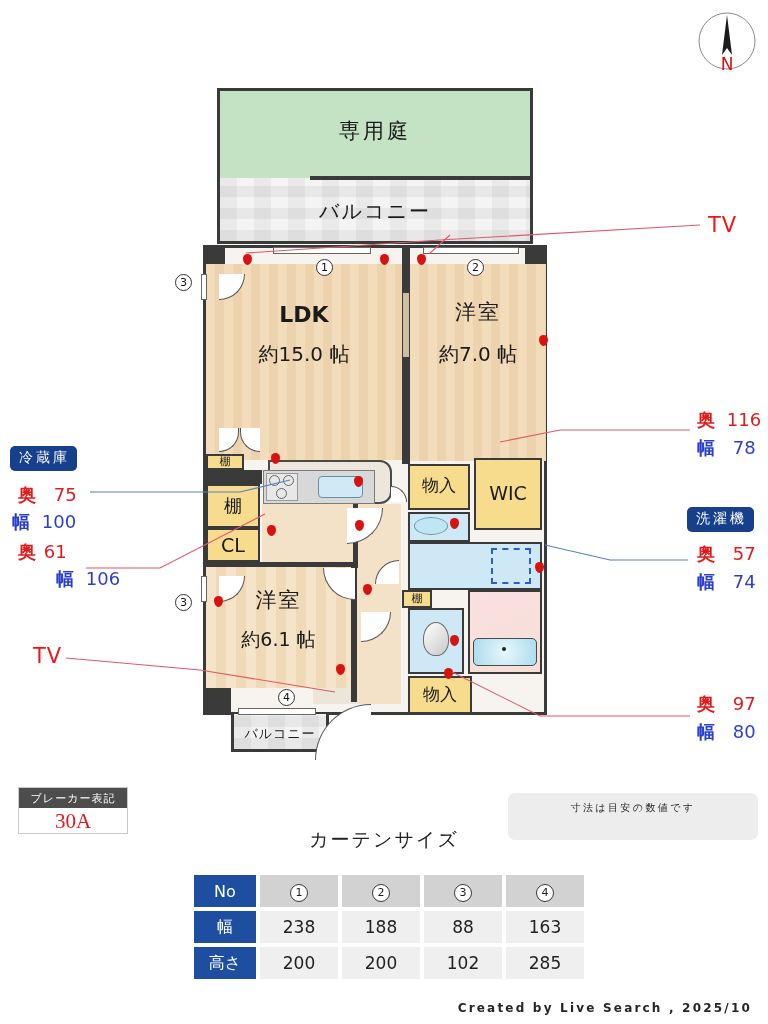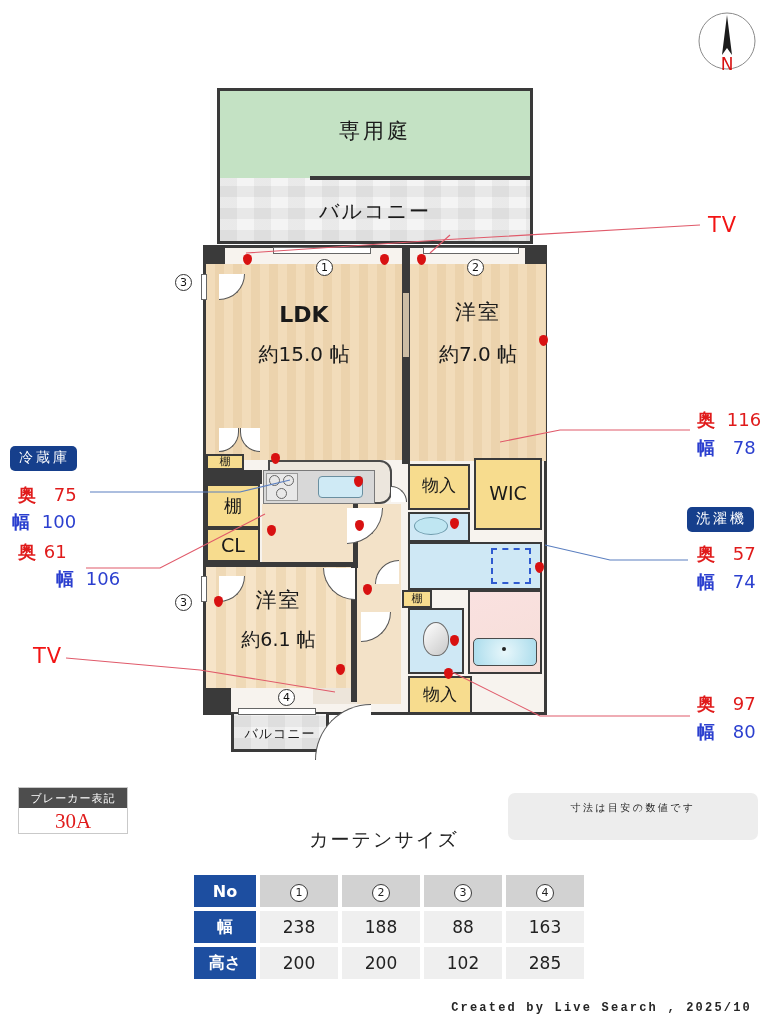--- a/index.html
+++ b/index.html
@@ -84,29 +84,29 @@
           padding:7px 0 0 0; }
   #note div { font-size:10px; color:#2a2a2a; letter-spacing:2.4px; text-align:center; line-height:16px; }
   .tri { display:inline-block; width:0;height:0;border-left:4px solid transparent;border-right:4px solid transparent;border-bottom:7px solid #d81111; vertical-align:-1px; }
 
   
   #curtitle { left:0; top:827px; width:768px; text-align:center; font-size:19px; color:#222; letter-spacing:2px; }
   #curtab { left:190px; top:871px; }
   #curtab table { border-collapse:separate; border-spacing:4px; }
   #curtab th {
     background:#1d4ea0; color:#fff; width:62px; height:32px;
-    font-size:16px; font-weight:bold; text-align:center;
+    font-size:16px; font-weight:normal; text-align:center;
   }
   #curtab td { width:78px; height:32px; text-align:center; font-size:17px; color:#222; background:#efefef; }
   #curtab tr.hdr td { background:#d2d2d2; }
   #curtab .hdcirc { display:inline-block; width:18px;height:18px;border-radius:50%;
                     border:1.2px solid #3a3a3a; background:#fff; font-size:11px; line-height:16px; }
 
   #footer { left:0; top:1001px; width:752px; text-align:right; font-size:12px;
-            color:#262626; letter-spacing:2.2px; font-weight:bold;font-family:Liberation Mono, monospace; }
+            color:#262626; letter-spacing:2.2px; font-weight:bold; }
 </style>
 </head>
 <body>
 
 <div id="root">
 
   <div id="compass" class="abs">
     <svg width="70" height="70" viewBox="0 0 70 70">
       <circle cx="35" cy="33" r="28" fill="#fff" stroke="#8a8a8a" stroke-width="1"></circle>
       <polygon points="35,7 40,47 35,40 30,47" fill="#1b1b1b"></polygon>

